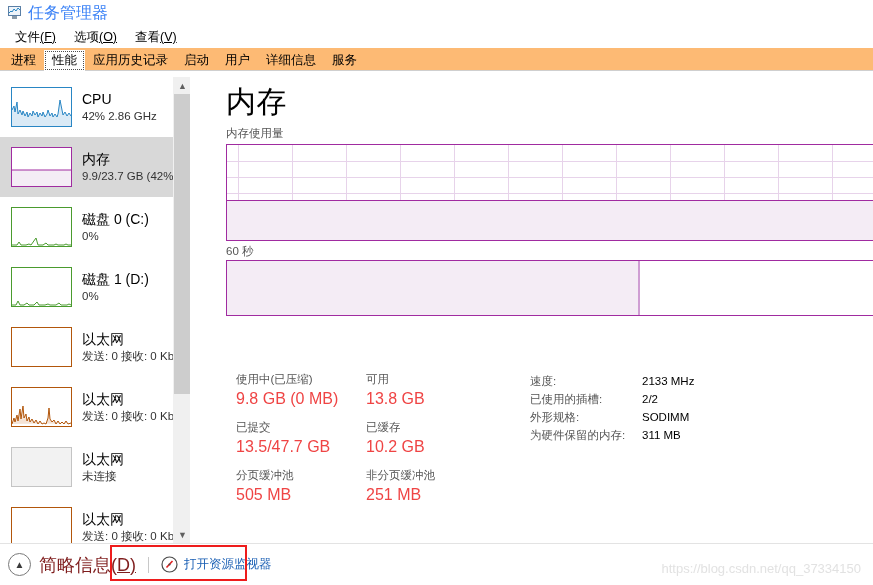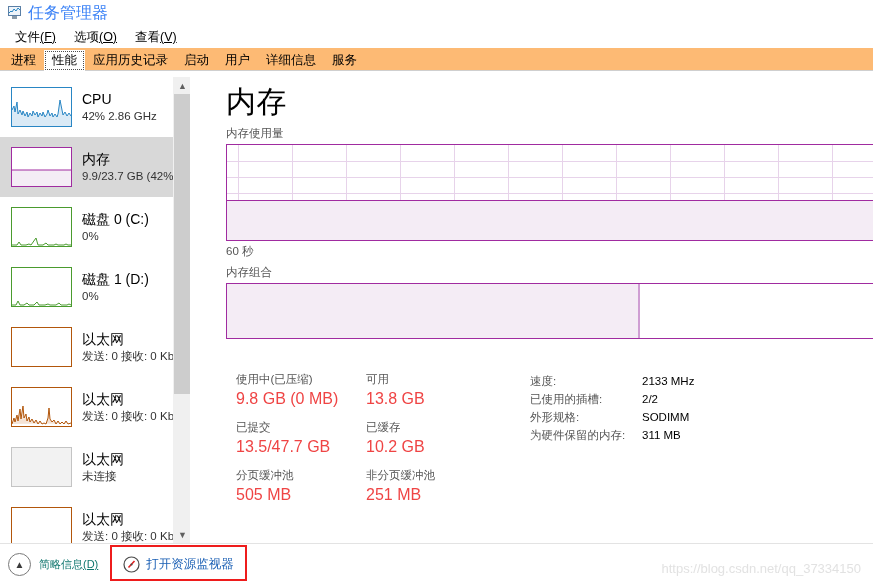--- a/index.html
+++ b/index.html
@@ -331,22 +331,22 @@
     border: 1px solid #7a7a7a;
     display: flex;
     align-items: center;
     justify-content: center;
     color: #3a3a3a;
     font-size: 10px;
     flex: none;
   }
   #fewer-label {
     margin-left: 8px;
-    font-size: 11px;
-    color: #0f766e;
+    font-size: 18px;
+    color: #7f1d1d;
     white-space: nowrap;
   }
   #fewer-label .acc { text-decoration: underline; }
   #status-sep {
     width: 1px;
     height: 16px;
     background: #c8c8c8;
     margin: 0 12px 0 12px;
   }
   #resmon {
@@ -532,21 +532,20 @@
       <div class="gridh" style="top:16px"></div>
       <div class="gridh" style="top:32px"></div>
       <div class="gridh" style="top:48px"></div>
       <div class="gridh" style="top:64px"></div>
       <div class="gridh" style="top:80px"></div>
       <div id="usage-fill"></div>
     </div>
 
     <div id="secs-label">60 秒</div>
 
-    <div class="graph-label">内存组合</div>
 
     <div class="graph-box" id="comp-graph">
       <div id="comp-fill"></div>
       <div id="comp-divider"></div>
     </div>
   </div>
 </div>
 
 <div id="stats">
   <div id="stats-left">

